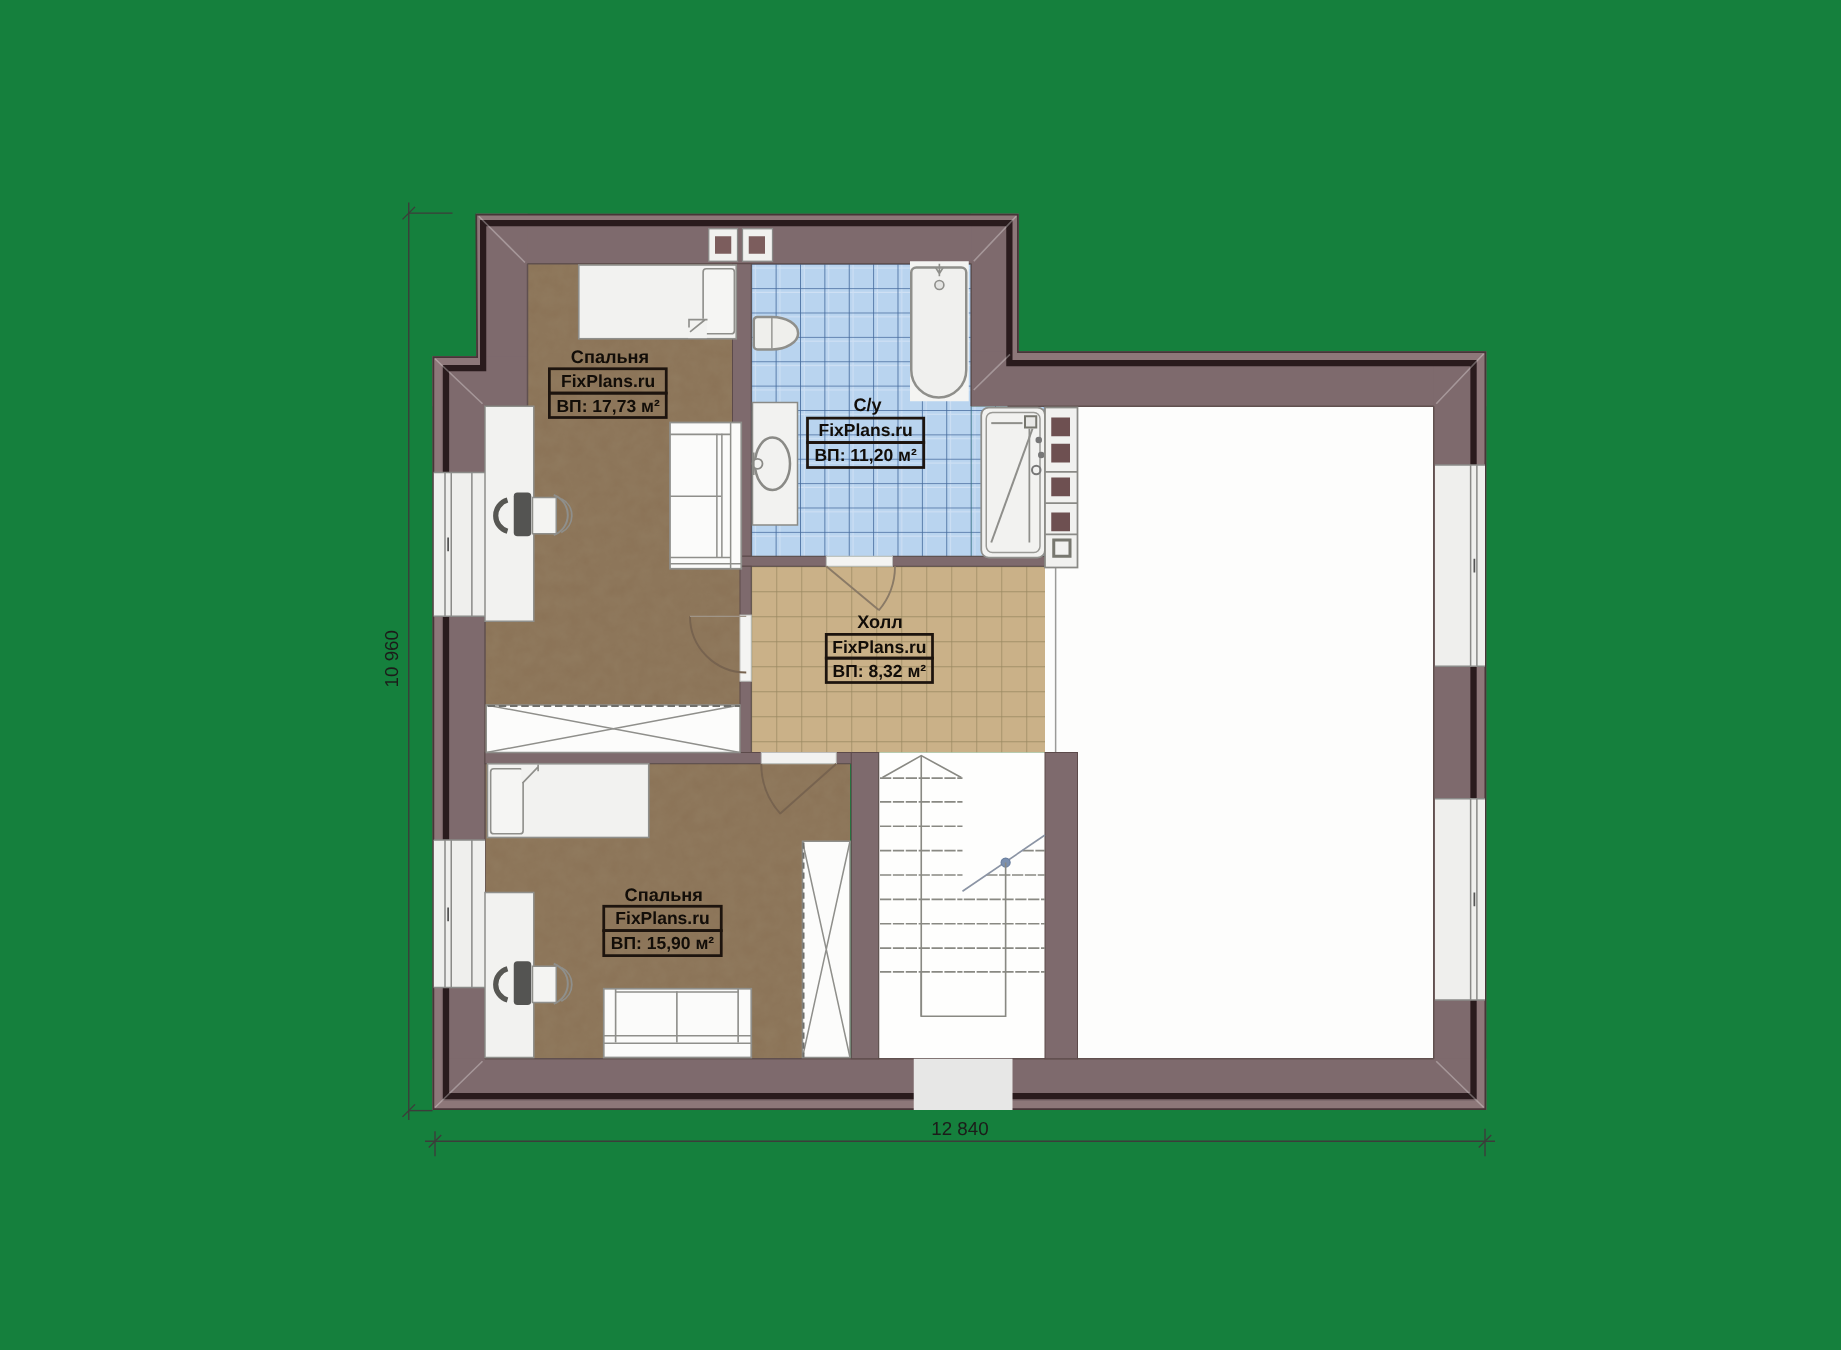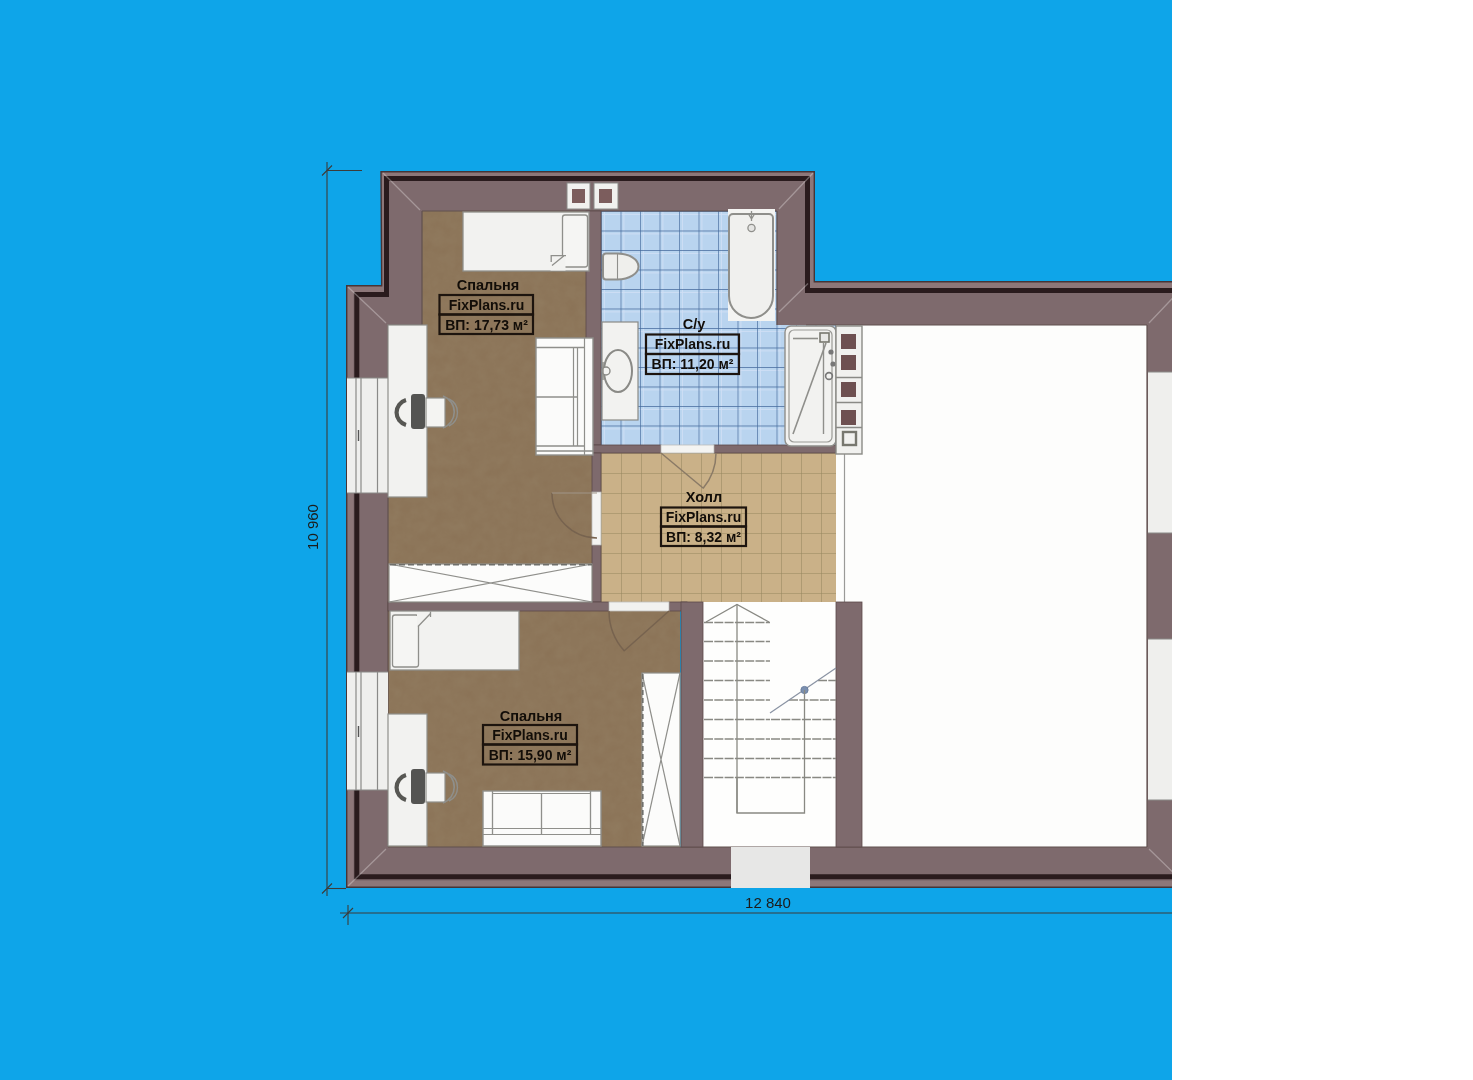--- a/index.html
+++ b/index.html
@@ -1,16 +1,16 @@
 <!DOCTYPE html>
 <html><head>
 <meta charset="utf-8">
 <style>
   html,body{margin:0;padding:0;background:#ffffff;}
-  .page{position:relative;width:1172px;height:1080px;background:#0ea5e9;overflow:hidden;
+  .page{position:relative;width:1473px;height:1080px;background:#15803d;overflow:hidden;
         font-family:"Liberation Sans", sans-serif;}
   svg{position:absolute;left:0;top:0;}
 </style>
 </head>
 <body>
 <div class="page">
 <svg width="1473" height="1080" viewBox="0 0 1473 1080">
 <defs>
   <filter id="floornoise" x="0" y="0" width="100%" height="100%">
     <feTurbulence type="fractalNoise" baseFrequency="0.09" numOctaves="3" seed="11" result="n"></feTurbulence>

